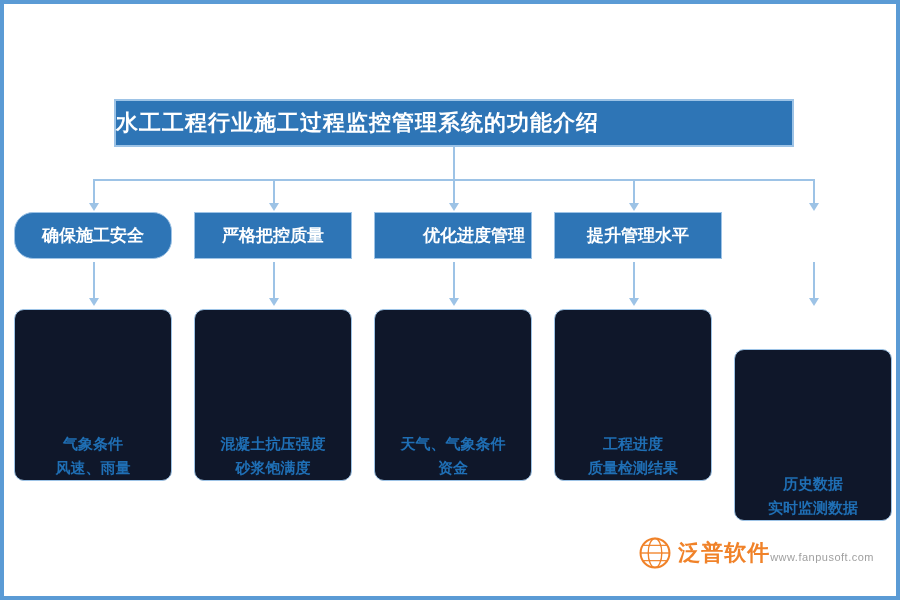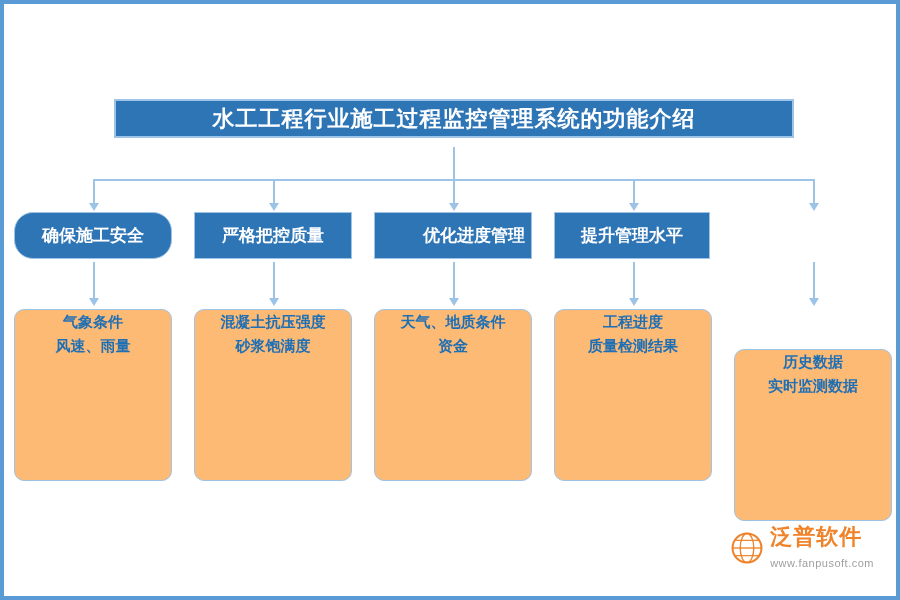--- a/index.html
+++ b/index.html
@@ -21,27 +21,27 @@
     border: 4px solid #5b9bd5;
     background: #ffffff;
   }
 
   
   .title-box {
     position: absolute;
     left: 110px;
     top: 95px;
     width: 680px;
-    height: 39px;
+    height: 48px;
     background: #2e75b6;
     border: 2px solid #9dc3e6;
     box-sizing: border-box;
     display: flex;
     align-items: center;
-    justify-content: center;
+    justify-content: flex-start;
   }
   .title-text {
     color: #ffffff;
     font-size: 22px;
     font-weight: bold;
     letter-spacing: 1px;
     white-space: nowrap;
   }
 
   
@@ -78,26 +78,26 @@
     font-size: 17px;
     font-weight: bold;
     white-space: nowrap;
   }
 
   
   .detail-box {
     position: absolute;
     top: 305px;
     height: 172px;
-    background: #fdba74;
+    background: #0f172a;
     border: 1px solid #9dc3e6;
     border-radius: 10px;
     box-sizing: border-box;
     display: flex;
-    align-items: flex-start;
+    align-items: flex-end;
     justify-content: center;
     text-align: center;
   }
   .detail-text {
     color: #1f6fb5;
     font-size: 15px;
     font-weight: bold;
     line-height: 24px;
     white-space: pre-line;
   }
@@ -112,22 +112,23 @@
     opacity: 0.95;
   }
   .logo-mark {
     width: 34px;
     height: 34px;
     margin-right: 6px;
     flex: none;
   }
   .logo-texts {
     display: flex;
-    flex-direction: column;
+    flex-direction: row;
     line-height: 1.05;
+    align-items: center;
   }
   .logo-name {
     color: #f07c1e;
     font-size: 22px;
     font-weight: bold;
     letter-spacing: 1px;
   }
   .logo-url {
     color: #9a9a9a;
     font-size: 11px;
@@ -165,21 +166,21 @@
 
   <div class="cat-box" style="left:10px;  width:158px;border-radius:19px;">
     <span class="cat-text">确保施工安全</span>
   </div>
   <div class="cat-box" style="left:190px; width:158px;">
     <span class="cat-text">严格把控质量</span>
   </div>
   <div class="cat-box" style="left:370px; width:158px;padding-left:42px;">
     <span class="cat-text">优化进度管理</span>
   </div>
-  <div class="cat-box" style="left:550px; width:156px;">
+  <div class="cat-box" style="left:550px; width:168px;">
     <span class="cat-text">提升管理水平</span>
   </div>
 
   <div class="conn v-line" style="left:89px;  top:258px; height:38px;"></div>
   <div class="arrow-down" style="left:85px;  top:294px;"></div>
 
   <div class="conn v-line" style="left:269px; top:258px; height:38px;"></div>
   <div class="arrow-down" style="left:265px; top:294px;"></div>
 
   <div class="conn v-line" style="left:449px; top:258px; height:38px;"></div>
@@ -193,21 +194,21 @@
 
   <div class="detail-box" style="left:10px;  width:158px;">
     <span class="detail-text">气象条件
 风速、雨量</span>
   </div>
   <div class="detail-box" style="left:190px; width:158px;">
     <span class="detail-text">混凝土抗压强度
 砂浆饱满度</span>
   </div>
   <div class="detail-box" style="left:370px; width:158px;">
-    <span class="detail-text">天气、地质条件
+    <span class="detail-text">天气、气象条件
 资金</span>
   </div>
   <div class="detail-box" style="left:550px; width:158px;">
     <span class="detail-text">工程进度
 质量检测结果</span>
   </div>
   <div class="detail-box" style="left:730px; width:158px;margin-top:40px;">
     <span class="detail-text">历史数据
 实时监测数据</span>
   </div>

